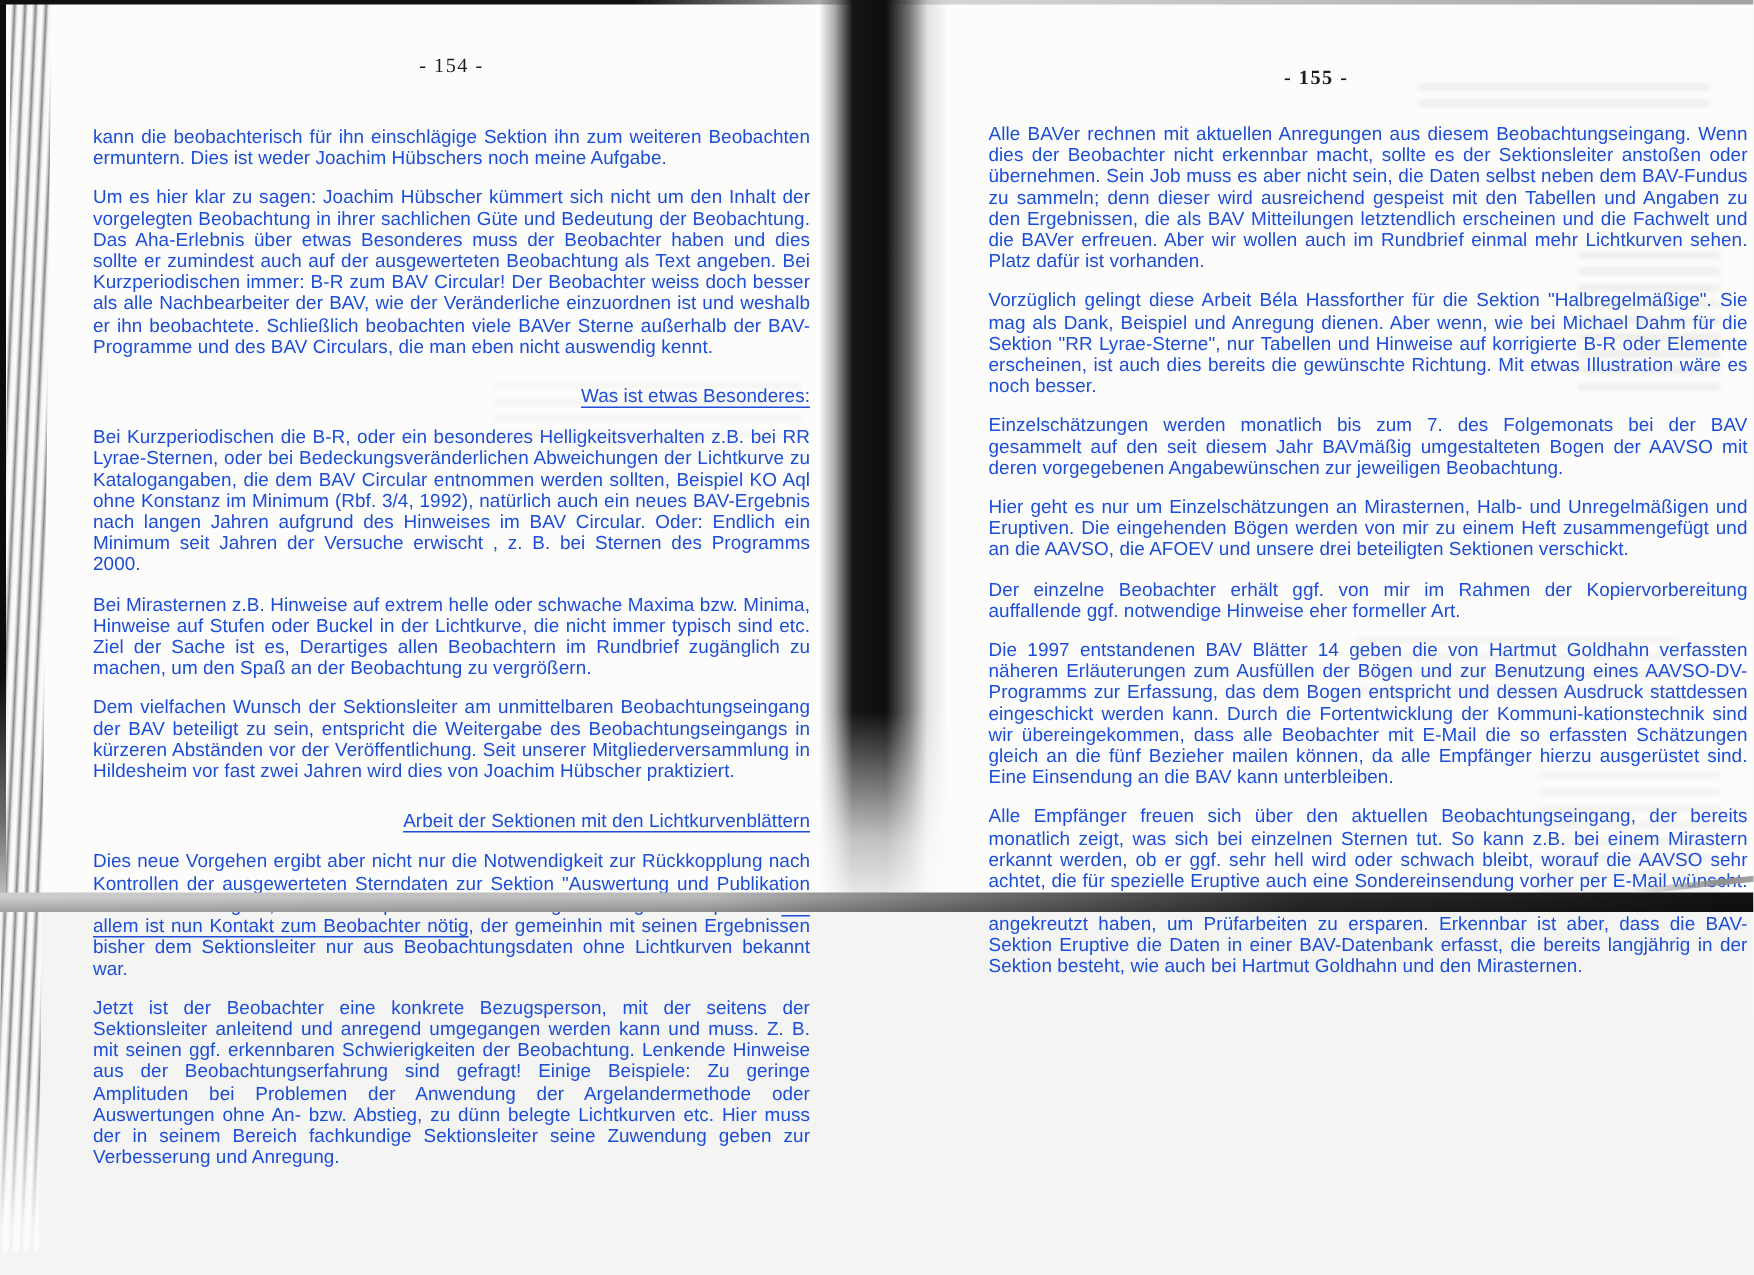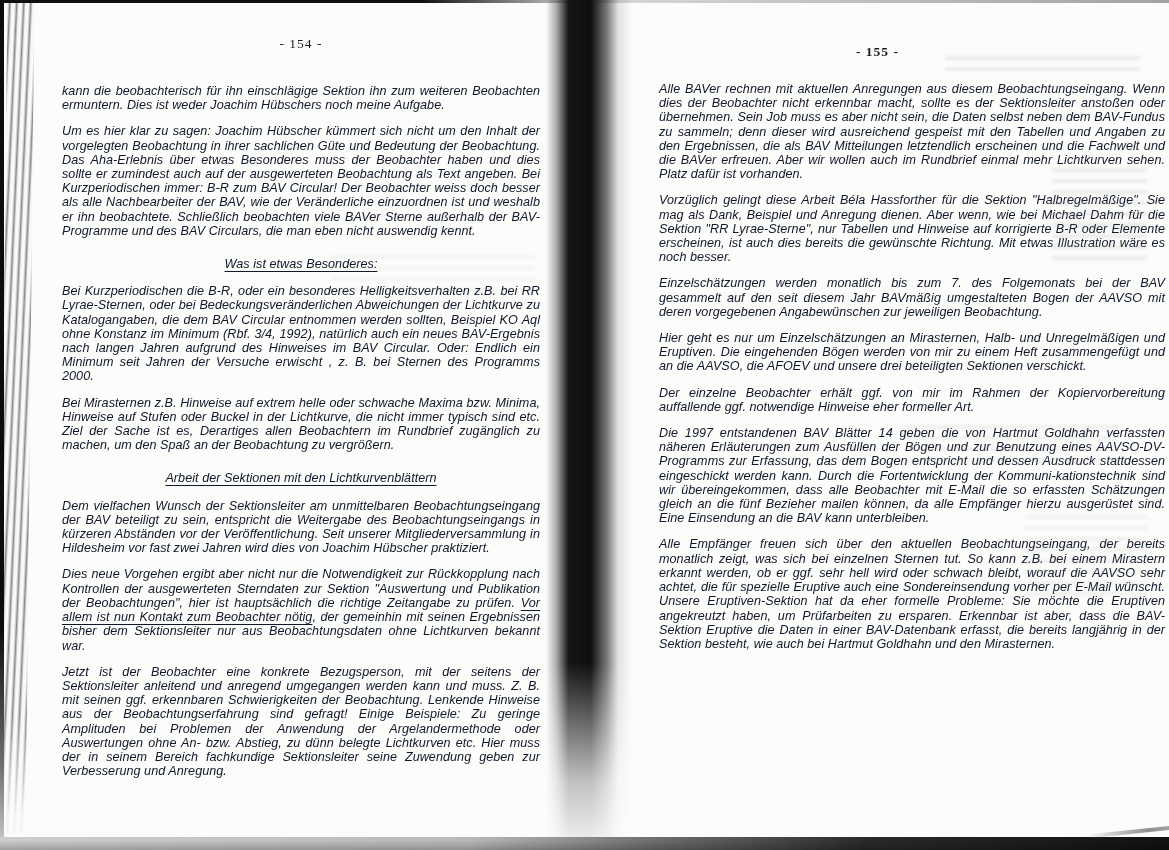--- a/index.html
+++ b/index.html
@@ -4,21 +4,21 @@
 <style>
   html, body { margin: 0; padding: 0; }
   body {
     width: 1169px; height: 850px;
     overflow: hidden;
     background: #f4f4f2;
     font-family: "Liberation Sans", sans-serif;
   }
   .scan {
     position: relative;
-    width: 1169px; height: 850px;
+    width: 1169px; height: 608px;
     background: #fcfcfa;
   }
   
   .top-edge {
     position: absolute; top: 0; left: 0; width: 100%; height: 3px;
     background: linear-gradient(to right, #101010 0%, #101010 36%,
       rgba(16,16,16,0.15) 50%, rgba(16,16,16,0.38) 100%);
   }
   .left-black {
     position: absolute; top: 0; left: 0; width: 4px; height: 100%;
@@ -70,53 +70,52 @@
     position: absolute;
     font-family: "Liberation Serif", serif;
     font-size: 13.5px; letter-spacing: 1px;
     color: #1c1c1c;
     text-align: center;
   }
   .pagenum.left { left: 62px; width: 478px; top: 36px; }
   .pagenum.right { left: 640px; width: 475px; top: 44px; font-weight: bold; }
   .text-col {
     position: absolute;
-    color: #0f172a;
+    color: #1d4ed8;
     font-size: 12.6px;
     line-height: 14.2px;
     text-align: justify;
     letter-spacing: 0.05px;
-    font-style: italic;
   }
   .text-col.left  { left: 62px;  top: 84px; width: 478px; }
   .text-col.right { left: 659px; top: 82px; width: 506px; }
   .block { margin: 0 0 12px 0; }
   .block.heading {
     margin-top: 19px; margin-bottom: 13px;
     text-decoration: underline;
     text-underline-offset: 3px;
-    text-align: center;
+    text-align: right;
   }
   .u { text-decoration: underline; text-underline-offset: 3px; }
 </style>
 </head>
 <body>
 
 <div class="scan">
 
   <div>
     <div class="pagenum left">- 154 -</div>
     <div class="text-col left">
         <div class="block paragraph"><span>kann die beobachterisch für ihn einschlägige Sektion ihn zum weiteren Beobachten ermuntern. Dies ist weder Joachim Hübschers noch meine Aufgabe.</span></div>
         <div class="block paragraph"><span>Um es hier klar zu sagen: Joachim Hübscher kümmert sich nicht um den Inhalt der vorgelegten Beobachtung in ihrer sachlichen Güte und Bedeutung der Beobachtung. Das Aha-Erlebnis über etwas Besonderes muss der Beobachter haben und dies sollte er  zumindest auch auf der ausgewerteten Beobachtung als Text angeben. Bei Kurzperiodischen immer: B-R zum BAV Circular! Der  Beobachter weiss doch besser als alle Nachbearbeiter der BAV, wie  der Veränderliche einzuordnen ist und weshalb er ihn beobachtete. Schließlich beobachten viele BAVer Sterne außerhalb der BAV-Programme und des BAV Circulars, die man eben nicht auswendig kennt.</span></div>
         <div class="block heading"><span>Was ist etwas Besonderes:</span></div>
         <div class="block paragraph"><span>Bei Kurzperiodischen die B-R, oder ein besonderes Helligkeitsverhalten z.B. bei RR Lyrae-Sternen, oder bei Bedeckungsveränderlichen Abweichungen der Lichtkurve zu Katalogangaben, die dem BAV Circular entnommen werden sollten, Beispiel KO Aql ohne Konstanz im Minimum (Rbf. 3/4, 1992), natürlich auch ein neues BAV-Ergebnis nach langen Jahren aufgrund des Hinweises im BAV Circular. Oder: Endlich ein Minimum seit Jahren der Versuche erwischt , z. B. bei  Sternen des Programms 2000.</span></div>
         <div class="block paragraph"><span>Bei Mirasternen z.B. Hinweise auf extrem helle oder schwache  Maxima bzw. Minima, Hinweise auf  Stufen oder Buckel in der Lichtkurve, die nicht immer typisch sind etc. Ziel der Sache ist es, Derartiges allen Beobachtern im Rundbrief zugänglich zu machen, um den Spaß an der Beobachtung zu vergrößern.</span></div>
+        <div class="block paragraph"><span>Dem vielfachen Wunsch der Sektionsleiter am unmittelbaren Beobachtungseingang der BAV beteiligt zu sein, entspricht die Weitergabe des Beobachtungseingangs in kürzeren Abständen vor der Veröffentlichung. Seit unserer Mitgliederversammlung in Hildesheim vor fast zwei Jahren wird dies von Joachim Hübscher praktiziert.</span></div>
         <div class="block heading"><span>Arbeit der Sektionen mit den Lichtkurvenblättern</span></div>
-        <div class="block paragraph"><span>Dem vielfachen Wunsch der Sektionsleiter am unmittelbaren Beobachtungseingang der BAV beteiligt zu sein, entspricht die Weitergabe des Beobachtungseingangs in kürzeren Abständen vor der Veröffentlichung. Seit unserer Mitgliederversammlung in Hildesheim vor fast zwei Jahren wird dies von Joachim Hübscher praktiziert.</span></div>
         <div class="block paragraph"><span>Dies neue Vorgehen ergibt aber nicht nur die Notwendigkeit  zur Rückkopplung  nach Kontrollen der ausgewerteten Sterndaten zur Sektion "Auswertung und Publikation der Beobachtungen", hier ist hauptsächlich die richtige Zeitangabe zu prüfen. </span><span class="u">Vor allem ist nun Kontakt zum Beobachter nötig</span><span>, der gemeinhin mit seinen Ergebnissen bisher dem Sektionsleiter nur aus Beobachtungsdaten ohne Lichtkurven bekannt war.</span></div>
         <div class="block paragraph"><span>Jetzt ist der Beobachter eine konkrete Bezugsperson, mit der seitens der Sektionsleiter anleitend und anregend umgegangen werden kann und muss. Z. B. mit seinen ggf. erkennbaren Schwierigkeiten der Beobachtung. Lenkende Hinweise aus der Beobachtungserfahrung sind gefragt! Einige Beispiele: Zu geringe Amplituden bei Problemen der Anwendung der Argelandermethode oder  Auswertungen ohne An- bzw. Abstieg, zu dünn belegte Lichtkurven etc. Hier muss der in seinem Bereich fachkundige Sektionsleiter seine Zuwendung geben zur Verbesserung und Anregung.</span></div>
       </div>
   </div>
 
   <div>
     <div class="pagenum right">- 155 -</div>
     <div class="text-col right">
         <div class="block paragraph"><span>Alle BAVer rechnen mit aktuellen Anregungen aus diesem Beobachtungseingang. Wenn dies der Beobachter nicht erkennbar macht, sollte es der Sektionsleiter anstoßen oder übernehmen. Sein Job muss es aber nicht sein, die Daten selbst neben dem BAV-Fundus zu sammeln; denn dieser wird ausreichend  gespeist  mit den Tabellen und Angaben zu den Ergebnissen, die als BAV Mitteilungen letztendlich erscheinen und die Fachwelt und die BAVer erfreuen. Aber wir wollen auch im Rundbrief einmal mehr Lichtkurven sehen. Platz dafür ist  vorhanden.</span></div>
         <div class="block paragraph"><span>Vorzüglich gelingt diese Arbeit Béla Hassforther für die Sektion "Halbregelmäßige". Sie mag als Dank, Beispiel und Anregung dienen.  Aber wenn, wie bei Michael Dahm für die Sektion "RR Lyrae-Sterne", nur Tabellen und Hinweise auf korrigierte B-R oder Elemente erscheinen, ist auch dies bereits die gewünschte Richtung. Mit etwas Illustration wäre es noch besser.</span></div>

